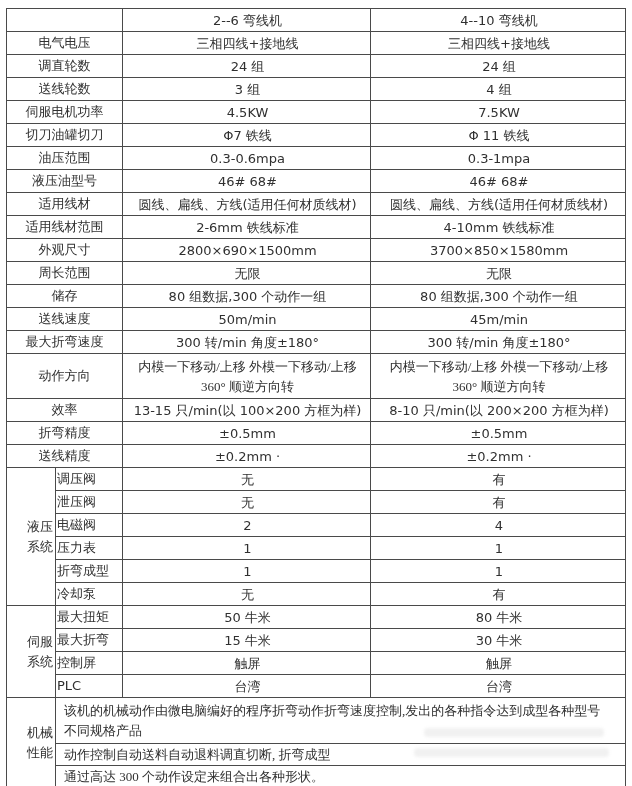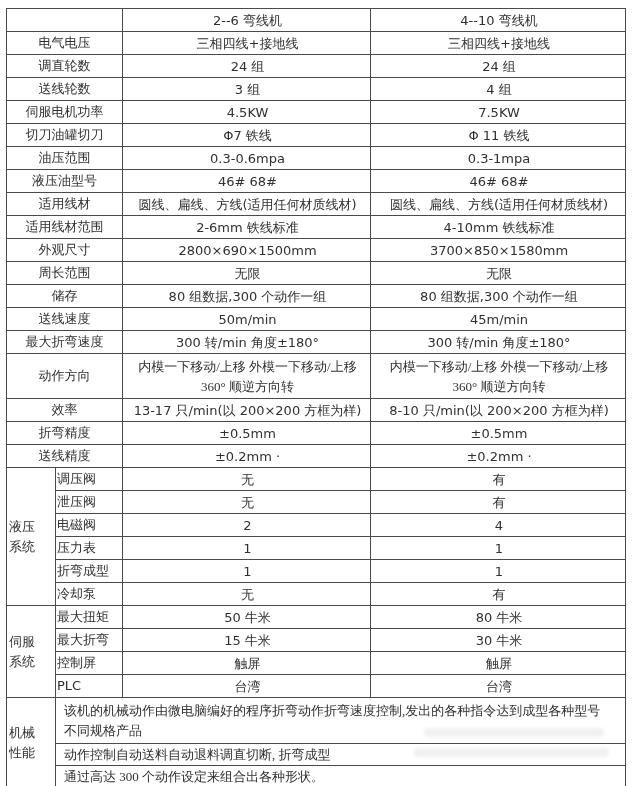--- a/index.html
+++ b/index.html
@@ -31,21 +31,21 @@
     overflow: hidden;
   }
   td.lbl {
     text-align: center;
     padding: 0 2px;
   }
   td.sub {
     padding: 0 1px;
   }
   td.grp {
-    text-align: left;
+    text-align: right;
     white-space: pre-line;
     line-height: 24px;
     padding: 0 2px;
   }
   td.val {
     text-align: center;
     padding: 1px 5px 0 7px;
     white-space: pre-line;
   }
   td.mech {
@@ -165,21 +165,21 @@
     </tr>
     <tr class="r45">
       <td class="lbl" colspan="2">动作方向</td>
       <td class="val">内模一下移动/上移 外模一下移动/上移
 360° 顺逆方向转</td>
       <td class="val">内模一下移动/上移 外模一下移动/上移
 360° 顺逆方向转</td>
     </tr>
     <tr class="r23">
       <td class="lbl" colspan="2">效率</td>
-      <td class="val">13-17 只/min(以 200×200 方框为样)</td>
+      <td class="val">13-15 只/min(以 100×200 方框为样)</td>
       <td class="val">8-10 只/min(以 200×200 方框为样)</td>
     </tr>
     <tr class="r23">
       <td class="lbl" colspan="2">折弯精度</td>
       <td class="val">±0.5mm</td>
       <td class="val">±0.5mm</td>
     </tr>
     <tr class="r23">
       <td class="lbl" colspan="2">送线精度</td>
       <td class="val">±0.2mm ·</td>

